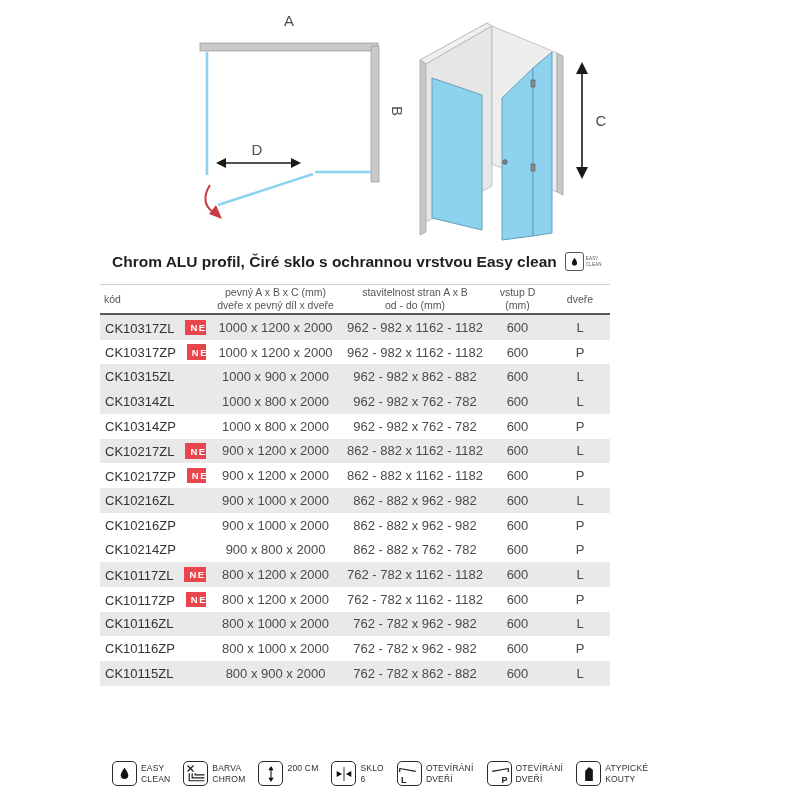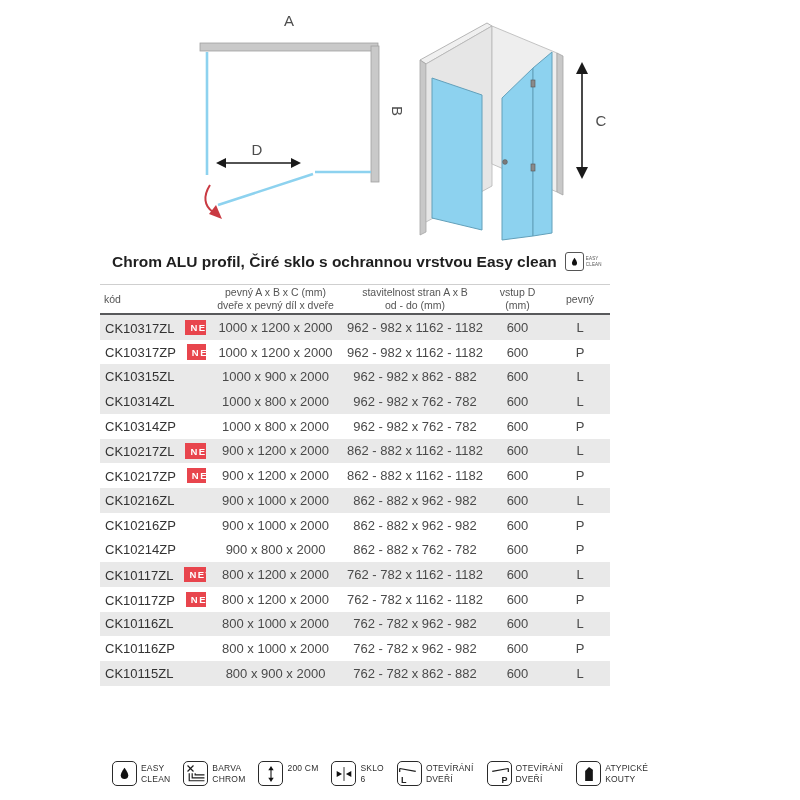--- a/index.html
+++ b/index.html
@@ -127,21 +127,21 @@
       </th>
       <th>
         <div>stavitelnost stran A x B</div>
         <div>od - do (mm)</div>
       </th>
       <th>
         <div>vstup D</div>
         <div>(mm)</div>
       </th>
       <th>
-          <div>pevný</div>
+          <div>dveře</div>
         </th>
     </tr>
   </thead>
   <tbody>
       <tr class="alt">
         <td class="c-kod"><span>CK10317ZL</span><span class="new-badge">NEW</span></td>
         <td>1000 x 1200 x 2000</td>
         <td>962 - 982 x 1162 - 1182</td>
         <td>600</td>
         <td>L</td>

